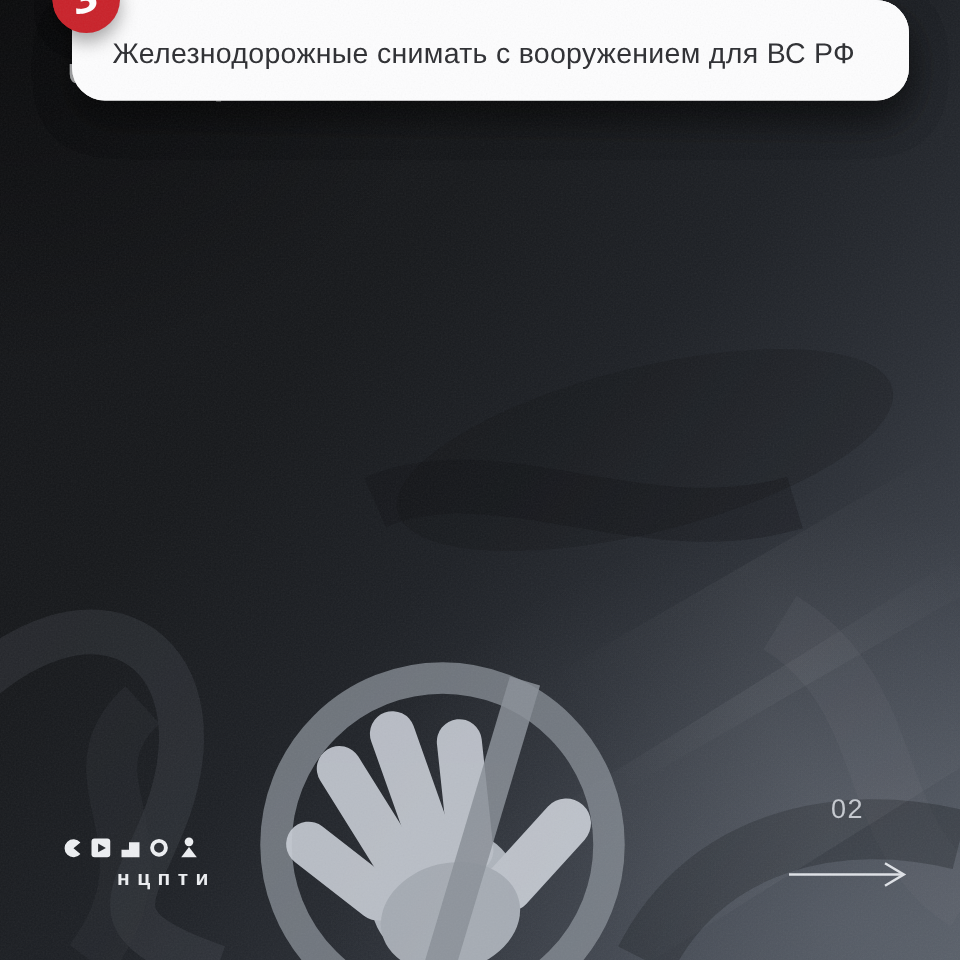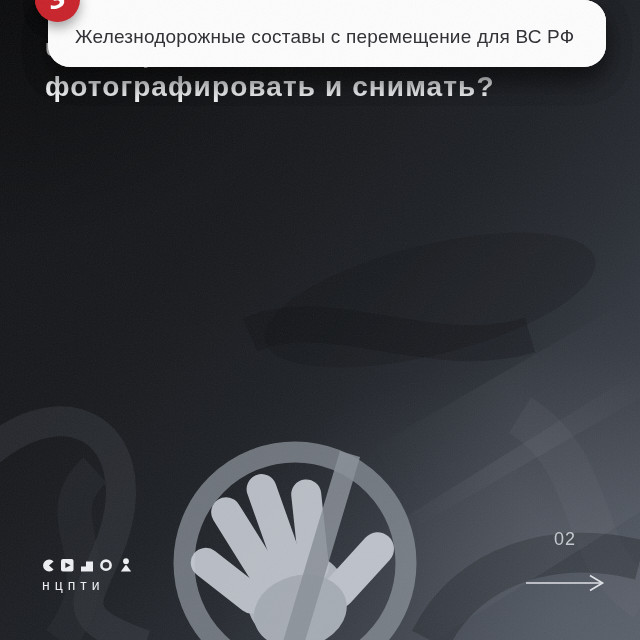--- a/index.html
+++ b/index.html
@@ -39,21 +39,21 @@
     background:#c9222a;display:flex;align-items:center;justify-content:center;
     box-shadow:0 6px 12px rgba(0,0,0,.35);
   }
   .badge span{
     font-family:"DejaVu Sans",sans-serif;font-style:italic;font-weight:bold;
     color:#ffffff;font-size:25px;transform:rotate(-12deg);line-height:1;
   }
 
   .logo{position:absolute;left:42px;top:558px;color:#edeff2;}
   .logo-glyphs{display:block;}
-  .logo-text{margin-top:4px;font-size:14px;font-weight:normal;letter-spacing:5px;color:#edeff2;}
+  .logo-text{margin-top:4px;font-size:14px;font-weight:bold;letter-spacing:5px;color:#edeff2;margin-left:36px;}
 
   .pager{position:absolute;right:34px;bottom:48px;display:flex;align-items:center;gap:24px;flex-direction:column;}
   .page-num{color:#c6cad0;font-size:18px;letter-spacing:1px;}
 
   .noise{position:absolute;left:0;top:0;opacity:.07;pointer-events:none;}
 </style>
 </head>
 <body>
 
 <div class="canvas">
@@ -81,42 +81,41 @@
         <line x1="174" y1="152" x2="184" y2="80"></line>
       </g>
       <line x1="192" y1="182" x2="240" y2="150" stroke="#ccd1d9" stroke-width="33" stroke-linecap="round"></line>
       <ellipse cx="150" cy="192" rx="47" ry="36" fill="#b3b9c1"></ellipse>
     </g>
     <line x1="205" y1="34" x2="130" y2="285" stroke="#8a9098" stroke-width="21" opacity="0.85"></line>
   </svg>
 
   <div class="title">
     <div>Что еще нельзя</div>
-    <div>фотографировать и снимать?</div>
   </div>
 
   <div class="card">
     <div class="badge">
       <span>1</span>
     </div>
     <div class="card-text">Места дислокации военнослужащих ВС РФ, блокпосты</div>
   </div>
 
   <div class="card">
     <div class="badge">
       <span>2</span>
     </div>
     <div class="card-text">Расположение и перемещение техники ВС РФ</div>
   </div>
 
   <div class="card">
     <div class="badge">
       <span>3</span>
     </div>
-    <div class="card-text">Железнодорожные составы с перемещение для ВС РФ</div>
+    <div class="card-text">Железнодорожные снимать с вооружением для ВС РФ</div>
   </div>
 
   <div class="logo">
     <svg class="logo-glyphs" width="92" height="15" viewBox="0 0 92 15">
       <g>
         <path d="M7,7.5 L11.6,3.6 A6,6 0 1 0 11.6,11.4 Z" fill="#edeff2"></path>
       </g>
       <g transform="translate(19,1)">
         <rect x="0" y="0" width="12.5" height="12.5" rx="2" fill="#edeff2"></rect>
         <path d="M4.4,3.4 L9.6,6.25 L4.4,9.1 Z" fill="#23262b"></path>

